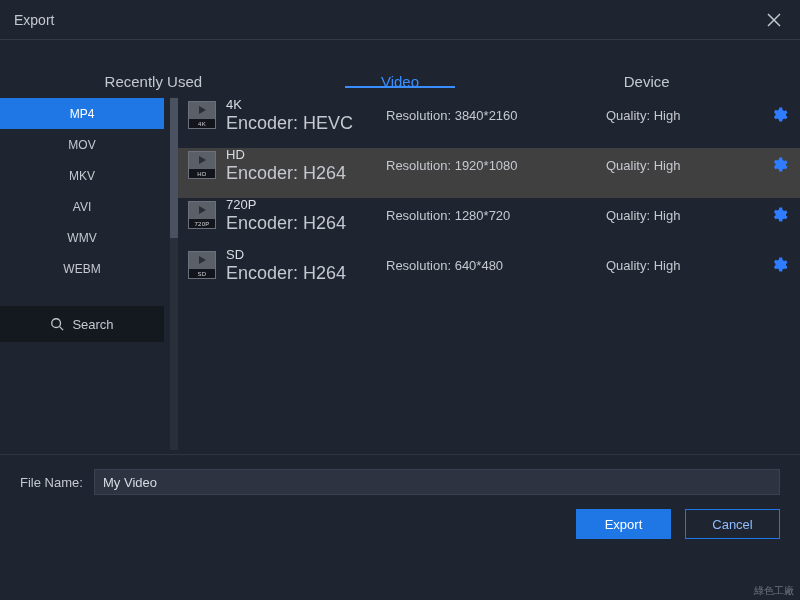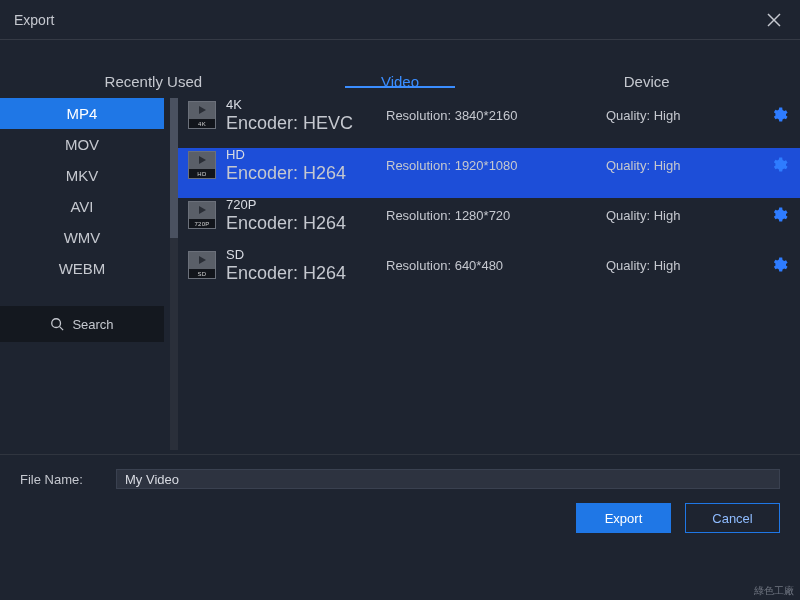--- a/index.html
+++ b/index.html
@@ -46,21 +46,21 @@
   height: 360px;
 }
 .sidebar {
   width: 170px;
   display: flex; flex-direction: column;
   padding-top: 8px;
 }
 .format-item {
   height: 31px;
   display: flex; align-items: center; justify-content: center;
-  font-size: 15px;
+  font-size: 12px;
   color: #c5c8cf;
   cursor: pointer;
   margin-right: 6px;
 }
 .format-item.active { background: #1f77e6; color: #fff; }
 
 .search-row {
   height: 36px;
   margin: 22px 6px 0 0;
   background: #14181f;
@@ -90,21 +90,21 @@
   display: flex; flex-direction: column;
   padding-top: 8px;
 }
 .preset-row {
   height: 50px;
   display: flex; align-items: center;
   padding: 0 12px 16px 10px;
   gap: 10px;
   cursor: pointer;
 }
-.preset-row.selected { background: #1d4ed8; }
+.preset-row.selected { background: #404040; }
 .preset-thumb {
   width: 28px; height: 28px;
   background: #5a5f68;
   border: 1px solid #6b707a;
   display: flex; flex-direction: column;
   align-items: center; justify-content: flex-start;
   position: relative;
 }
 .preset-thumb .tri {
   width: 0; height: 0;
@@ -132,26 +132,26 @@
 .preset-qual { font-size: 13px; color: #c5c8cf; text-align: left; padding-left: 20px;}
 .gear { width: 18px; height: 18px; cursor: pointer; }
 .gear svg { fill: #2e7cff; }
 
 .bottom {
   padding: 14px 20px 12px 20px;
   border-top: 1px solid #30353f;
   margin-top: 4px;
 }
 .field-row {
-  display: flex; align-items: center; gap: 24px;
+  display: flex; align-items: center; gap: 2px;
   margin-bottom: 10px;
 }
 .field-label { width: 72px; font-size: 13px; color: #c5c8cf; }
 .field-input {
-  flex: 1; height: 20px;
+  flex: 1; height: 26px;
   background: #2d3340;
   border: 1px solid #3a4150;
   color: #d8dbe2;
   padding: 0 8px;
   font-size: 13px;
 }
 .browse-btn {
   width: 36px; height: 26px;
   background: #2d3340;
   border: 1px solid #3a4150;

